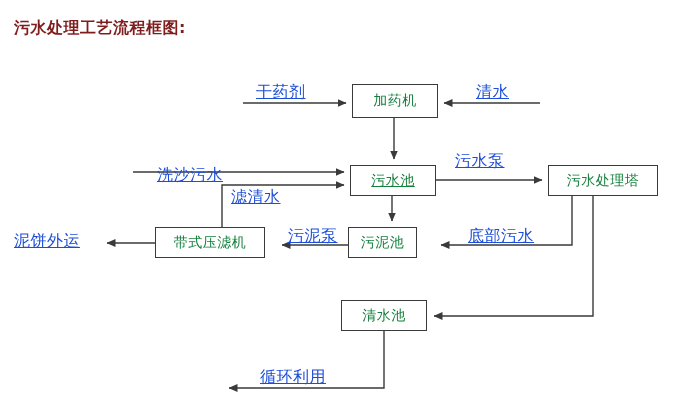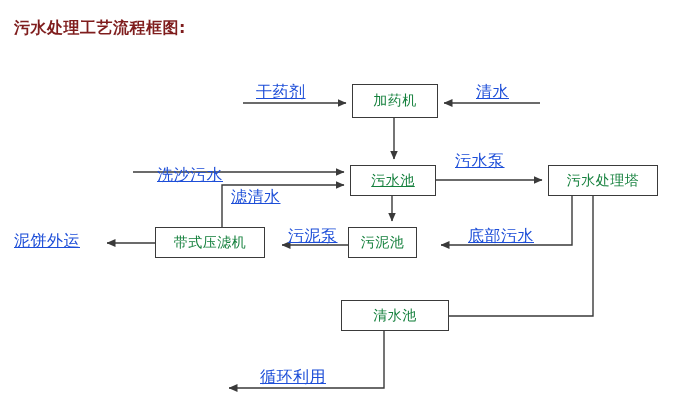--- a/index.html
+++ b/index.html
@@ -119,21 +119,21 @@
   </div>
 
   <div class="node" style="left:155px; top:227px; width:110px; height:31px;">
     <span>带式压滤机</span>
   </div>
 
   <div class="node" style="left:348px; top:227px; width:69px; height:31px;">
     <span>污泥池</span>
   </div>
 
-  <div class="node" style="left:341px; top:300px; width:108px; height:31px;">
+  <div class="node" style="left:341px; top:300px; width:86px; height:31px;">
     <span>清水池</span>
   </div>
 
   <div class="edge-label" style="left:256px; top:82px;">干药剂</div>
 
   <div class="edge-label" style="left:476px; top:82px;">清水</div>
 
   <div class="edge-label" style="left:157px; top:149px;margin-top:16px;">洗沙污水</div>
 
   <div class="edge-label" style="left:231px; top:187px;">滤清水</div>

